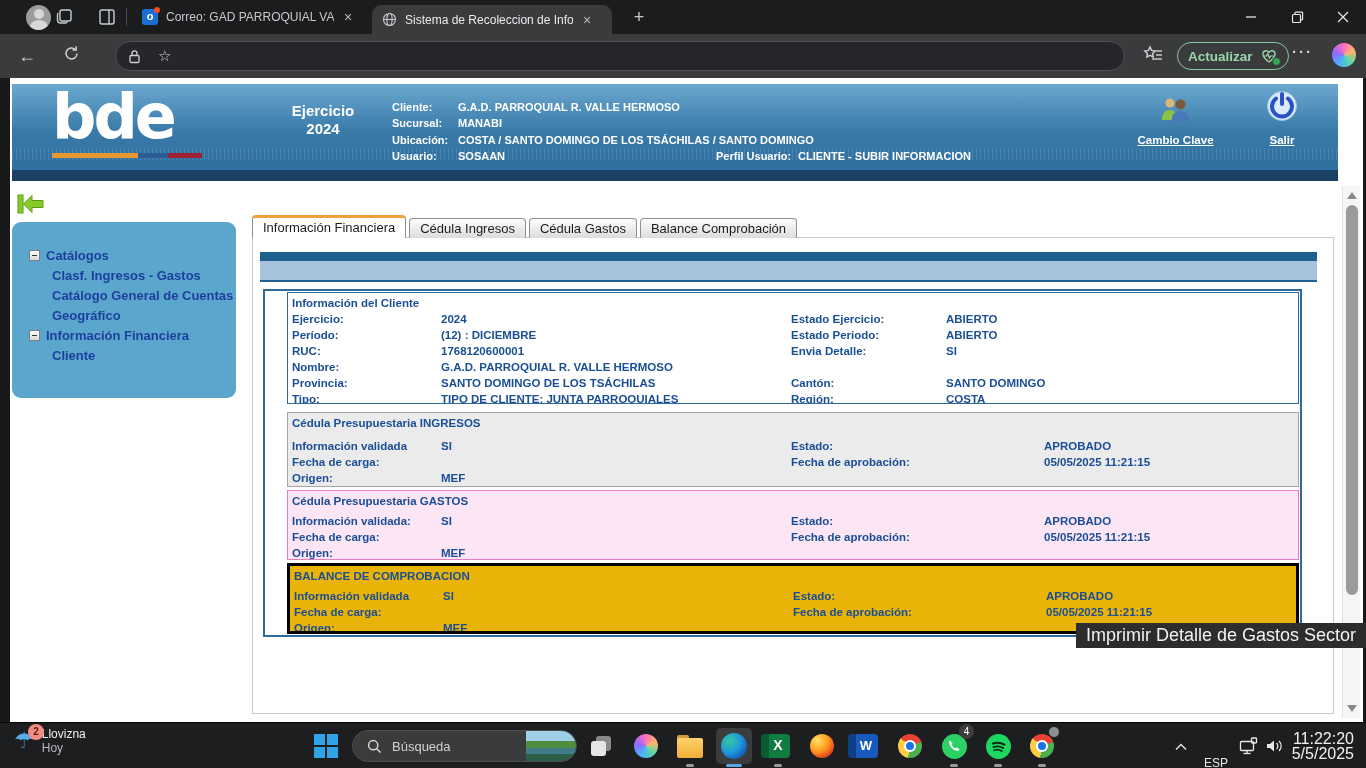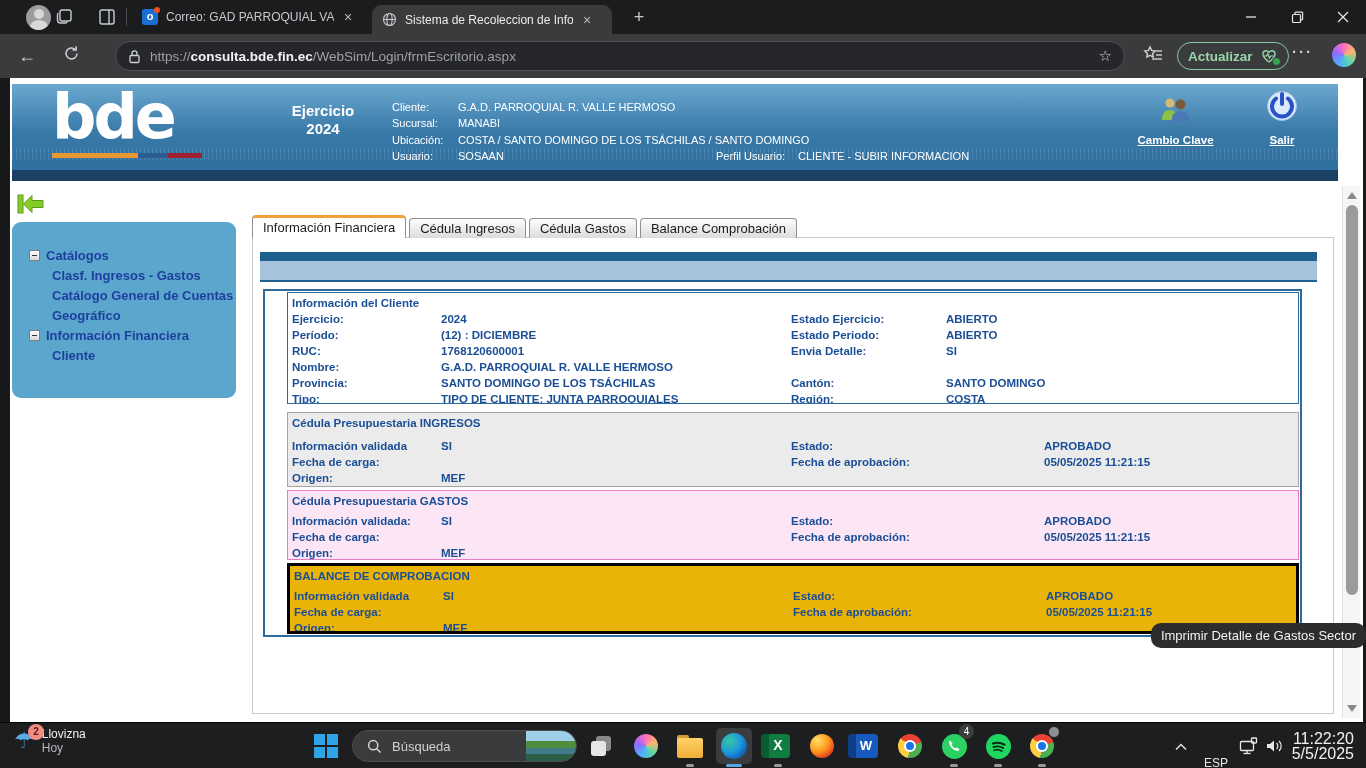--- a/index.html
+++ b/index.html
@@ -47,21 +47,21 @@
   .bde-header { position:absolute; left:12px; top:6px; width:1326px; height:86px; background:linear-gradient(#6aa8cf,#3a7aa9 55%,#2e6f9f); }
   .bde-header:after { content:""; position:absolute; left:0; bottom:10px; width:100%; height:12px;
       background:repeating-linear-gradient(90deg, rgba(255,255,255,.10) 0 1px, transparent 1px 4px); }
   .header-navy { position:absolute; left:12px; top:92px; width:1326px; height:11px; background:#1a4064; }
   .logo { position:absolute; left:52px; top:2px; color:#fff; font-weight:bold; font-size:62px; letter-spacing:-3px; font-family:"DejaVu Sans", sans-serif;text-align:center; }
   .logo-bars { position:absolute; left:52px; top:75px; width:150px; height:5px; display:flex; }
   .logo-bars .b1 { width:86px; background:#e8962f; }
   .logo-bars .b2 { width:30px; background:#2b5d95; }
   .logo-bars .b3 { width:34px; background:#9e2033; }
   .ejercicio { position:absolute; left:268px; top:24px; width:110px; text-align:center; color:#fff; font-weight:bold; font-size:15px; line-height:18px; }
-  .hfield { position:absolute; color:#fff; font-size:11px; font-weight:normal; white-space:nowrap; }
+  .hfield { position:absolute; color:#fff; font-size:11px; font-weight:bold; white-space:nowrap; }
   .hlink { position:absolute; color:#fff; font-size:11.5px; font-weight:bold; text-decoration:underline; text-align:center; }
   .people-ic, .power-ic { position:absolute; }
 
   
   .backarrow { position:absolute; left:16px; top:114px; }
 
   
   .sidebar { position:absolute; left:12px; top:144px; width:224px; height:176px; background:#5ba6cd; border-radius:9px; padding-top:24px; }
   .tree-row { position:relative; height:20px; color:#1f3f9e; font-weight:bold; font-size:13px; line-height:20px; }
   .tree-row.node { padding-left:34px; }
@@ -97,21 +97,21 @@
   #box-bal .btitle { margin-bottom:4px; }
 
   
   .sbar { position:absolute; left:1342px; top:108px; width:18px; height:532px; background:#f6f6f8; border-left:1px solid #e3e3e3; }
   .sbar .thumb { position:absolute; left:3px; top:19px; width:12px; height:390px; background:#9a9a9a; border-radius:6px; }
   .sarrow { position:absolute; left:4px; width:0; height:0; border-left:5px solid transparent; border-right:5px solid transparent; }
   .sarrow.up { top:6px; border-bottom:7px solid #8a8a8a; }
   .sarrow.dn { bottom:6px; border-top:7px solid #8a8a8a; }
 
   
-  .tooltip { position:absolute; right:0; top:545px; height:25px; background:#2d2d30; color:#f2f2f2; font-size:13px; line-height:25px; padding:0 10px; z-index:5;border-radius:10px; }
+  .tooltip { position:absolute; right:0; top:545px; height:25px; background:#2d2d30; color:#f2f2f2; font-size:18px; line-height:25px; padding:0 10px; z-index:5; }
 
   
   .taskbar { position:absolute; left:0; top:722px; width:1366px; height:46px; background:#1d1e20; border-top:1px solid #050506; }
   .weather { position:absolute; left:14px; top:4px; display:flex; align-items:center; gap:8px; }
   .umbrella { position:relative; font-size:22px; color:#5aa9e8; }
   .wbadge { position:absolute; left:14px; top:-4px; width:16px; height:16px; border-radius:50%; background:#f28b82; color:#5a1a14; font-size:10px; font-weight:bold; text-align:center; line-height:16px; }
   .wtxt1 { color:#f0f0f0; font-size:12px; }
   .wtxt2 { color:#b9babc; font-size:12px; }
   .start { position:absolute; left:314px; top:11px; width:24px; height:24px; display:grid; grid-template-columns:11px 11px; grid-gap:2px; }
   .start i { width:11px; height:11px; background:#2ea3e6; }
@@ -217,21 +217,20 @@
           <polyline points="13.2,1.2 13.2,5 9.4,5" fill="none"></polyline>
         </svg>
     </div>
     <div class="urlbar">
       <span class="lock">
         <svg width="13" height="15" viewBox="0 0 13 15" fill="none" stroke="#cfd1d3" stroke-width="1.3">
             <rect x="2" y="6.5" width="9" height="7" rx="1.2"></rect>
             <path d="M4 6.5 V4.3 a2.5 2.5 0 0 1 5 0 V6.5"></path>
           </svg>
       </span>
-      <span class="url-text"><span>https://</span><b>consulta.bde.fin.ec</b><span>/WebSim/Login/frmEscritorio.aspx</span></span>
       <span class="url-star">☆</span>
     </div>
     <svg class="fav-ic" viewBox="0 0 22 22" fill="none" stroke="#cfd1d3" stroke-width="1.4">
         <path d="M8 3 l1.6 3.4 3.6.5 -2.6 2.5 .6 3.6 -3.2-1.7 -3.2 1.7 .6-3.6 -2.6-2.5 3.6-.5z"></path>
         <line x1="14" y1="7" x2="20" y2="7"></line>
         <line x1="14" y1="11" x2="20" y2="11"></line>
         <line x1="10" y1="15" x2="20" y2="15"></line>
       </svg>
     <div class="actualizar">
       <span>Actualizar</span>

